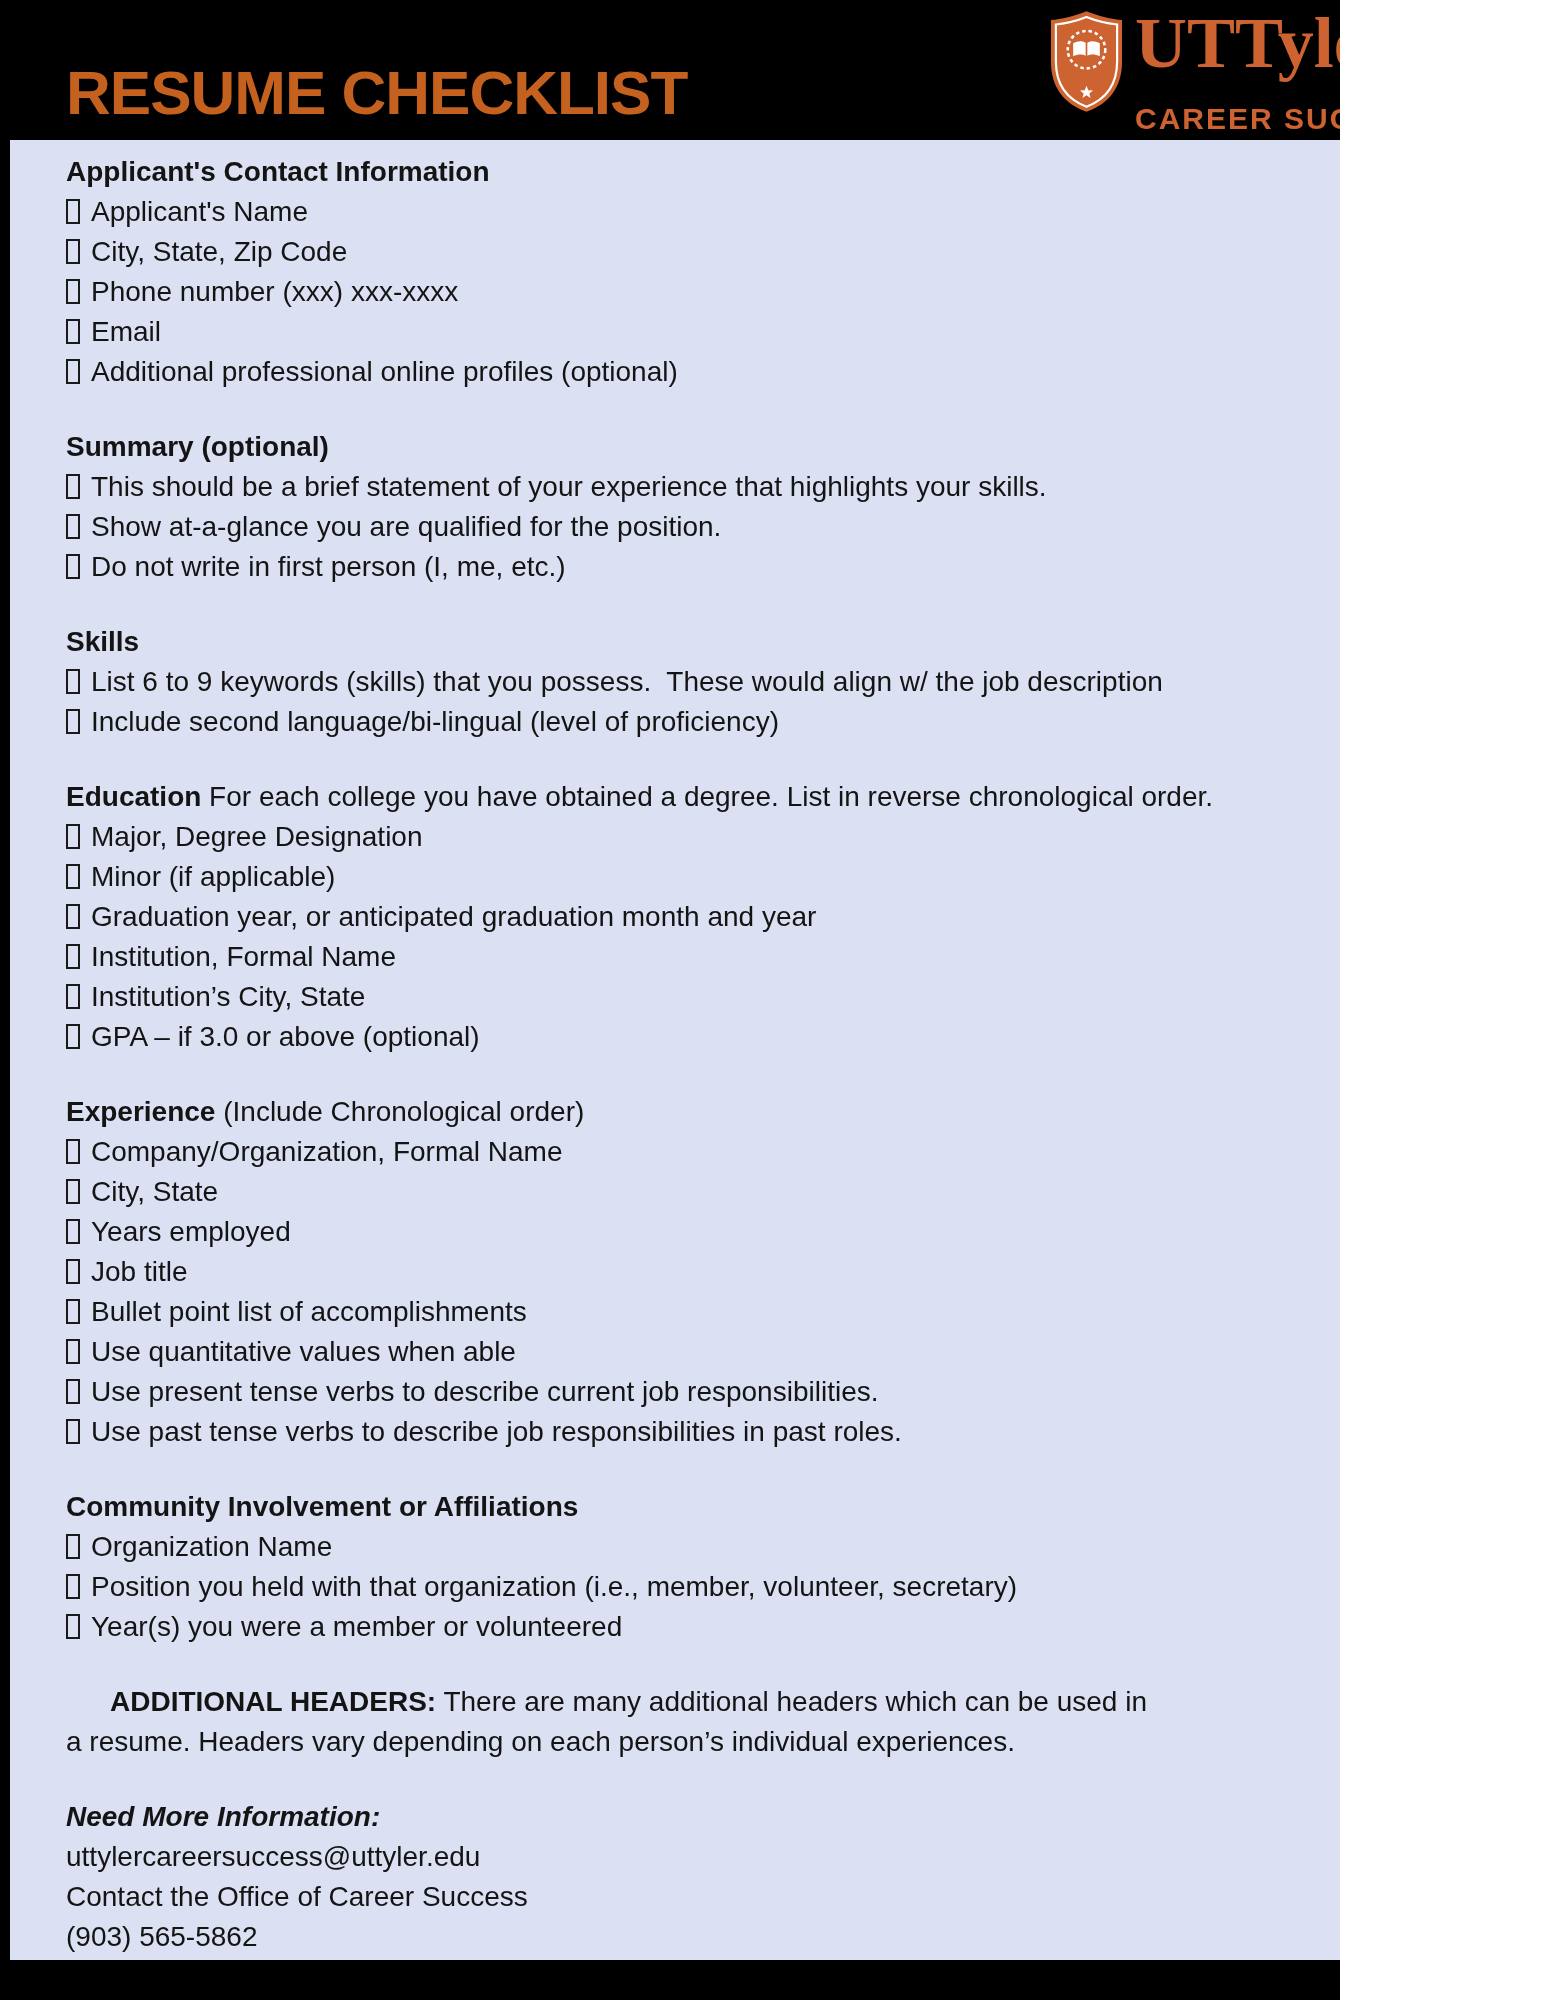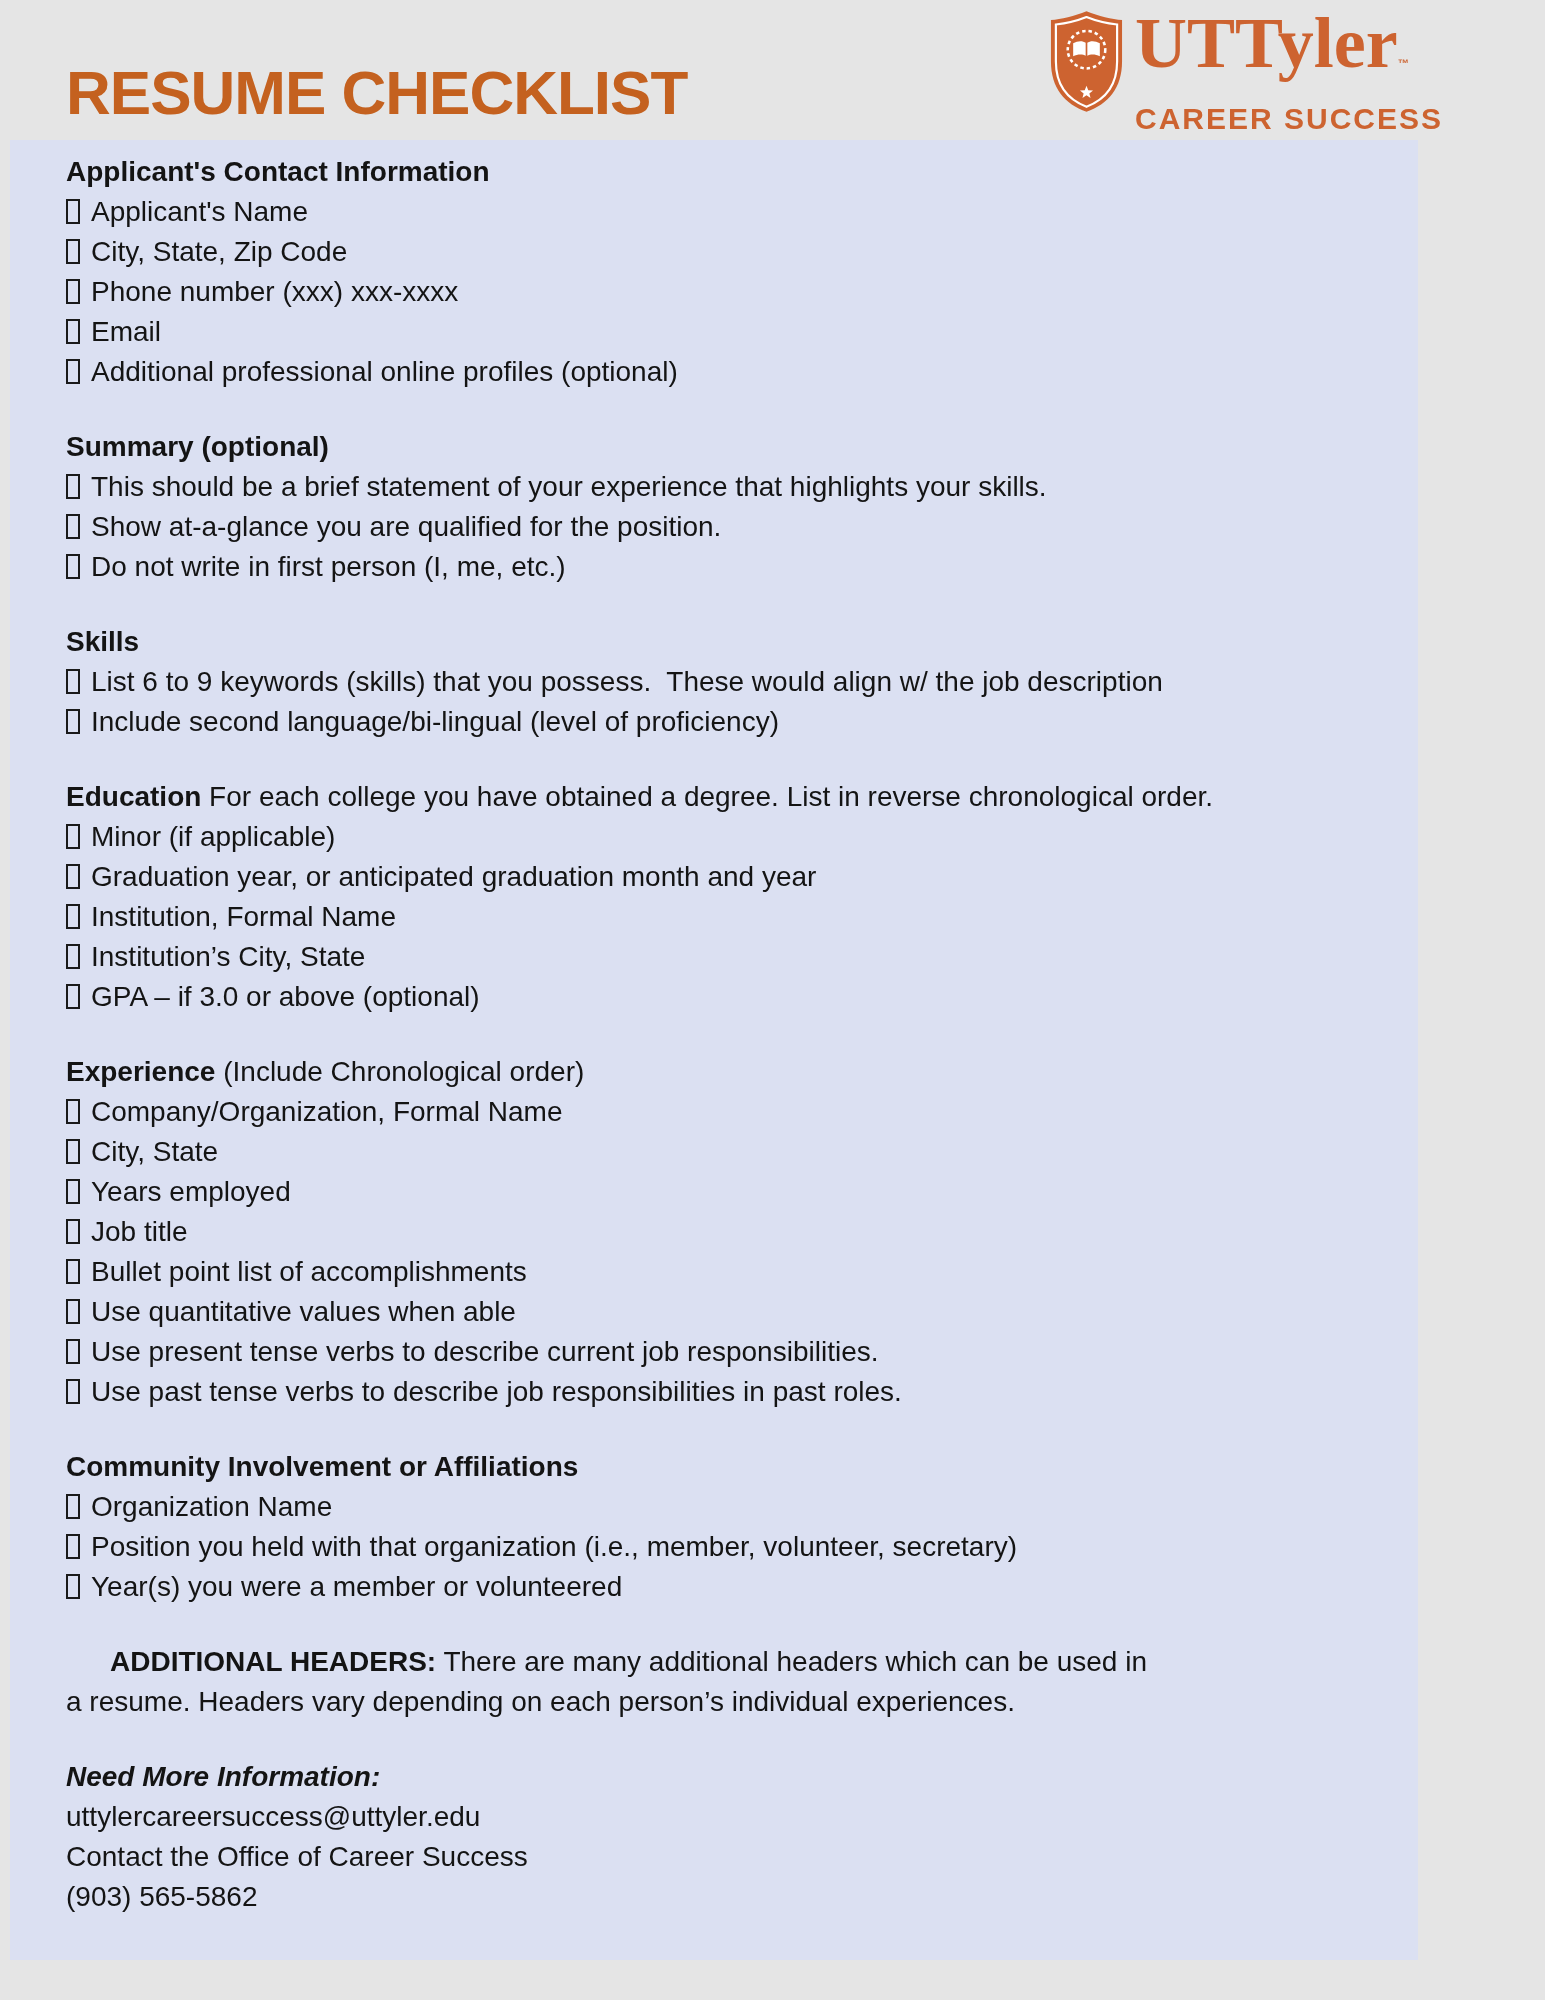--- a/index.html
+++ b/index.html
@@ -1,19 +1,19 @@
 <!DOCTYPE html>
 <html><head>
 <meta charset="utf-8">
 <style>
   html,body { margin:0; padding:0; background:#ffffff; }
   .page {
     position:relative;
-    width:1545px; height:2000px;
-    background:#e5e5e5;
+    width:1340px; height:2000px;
+    background:#000000;
     font-family:"Liberation Sans", sans-serif;
     color:#141414;
     overflow:hidden;
   }
 
   
   .doc-title {
     position:absolute;
     left:66px; top:62px;
     font-size:62px;
@@ -143,20 +143,21 @@
     </div>
 
     <div class="section">
       <div class="section-heading"><b>Skills</b><span class="suffix"></span></div>
       <div class="item"><span class="cbx"></span><span class="item-text">List 6 to 9 keywords (skills) that you possess.&nbsp; These would align w/ the job description</span></div>
       <div class="item"><span class="cbx"></span><span class="item-text">Include second language/bi-lingual (level of proficiency)</span></div>
     </div>
 
     <div class="section">
       <div class="section-heading"><b>Education</b><span class="suffix"> For each college you have obtained a degree. List in reverse chronological order.</span></div>
+      <div class="item"><span class="cbx"></span><span class="item-text">Major, Degree Designation</span></div>
       <div class="item"><span class="cbx"></span><span class="item-text">Minor (if applicable)</span></div>
       <div class="item"><span class="cbx"></span><span class="item-text">Graduation year, or anticipated graduation month and year</span></div>
       <div class="item"><span class="cbx"></span><span class="item-text">Institution, Formal Name</span></div>
       <div class="item"><span class="cbx"></span><span class="item-text">Institution’s City, State</span></div>
       <div class="item"><span class="cbx"></span><span class="item-text">GPA – if 3.0 or above (optional)</span></div>
     </div>
 
     <div class="section">
       <div class="section-heading"><b>Experience</b><span class="suffix"> (Include Chronological order)</span></div>
       <div class="item"><span class="cbx"></span><span class="item-text">Company/Organization, Formal Name</span></div>

